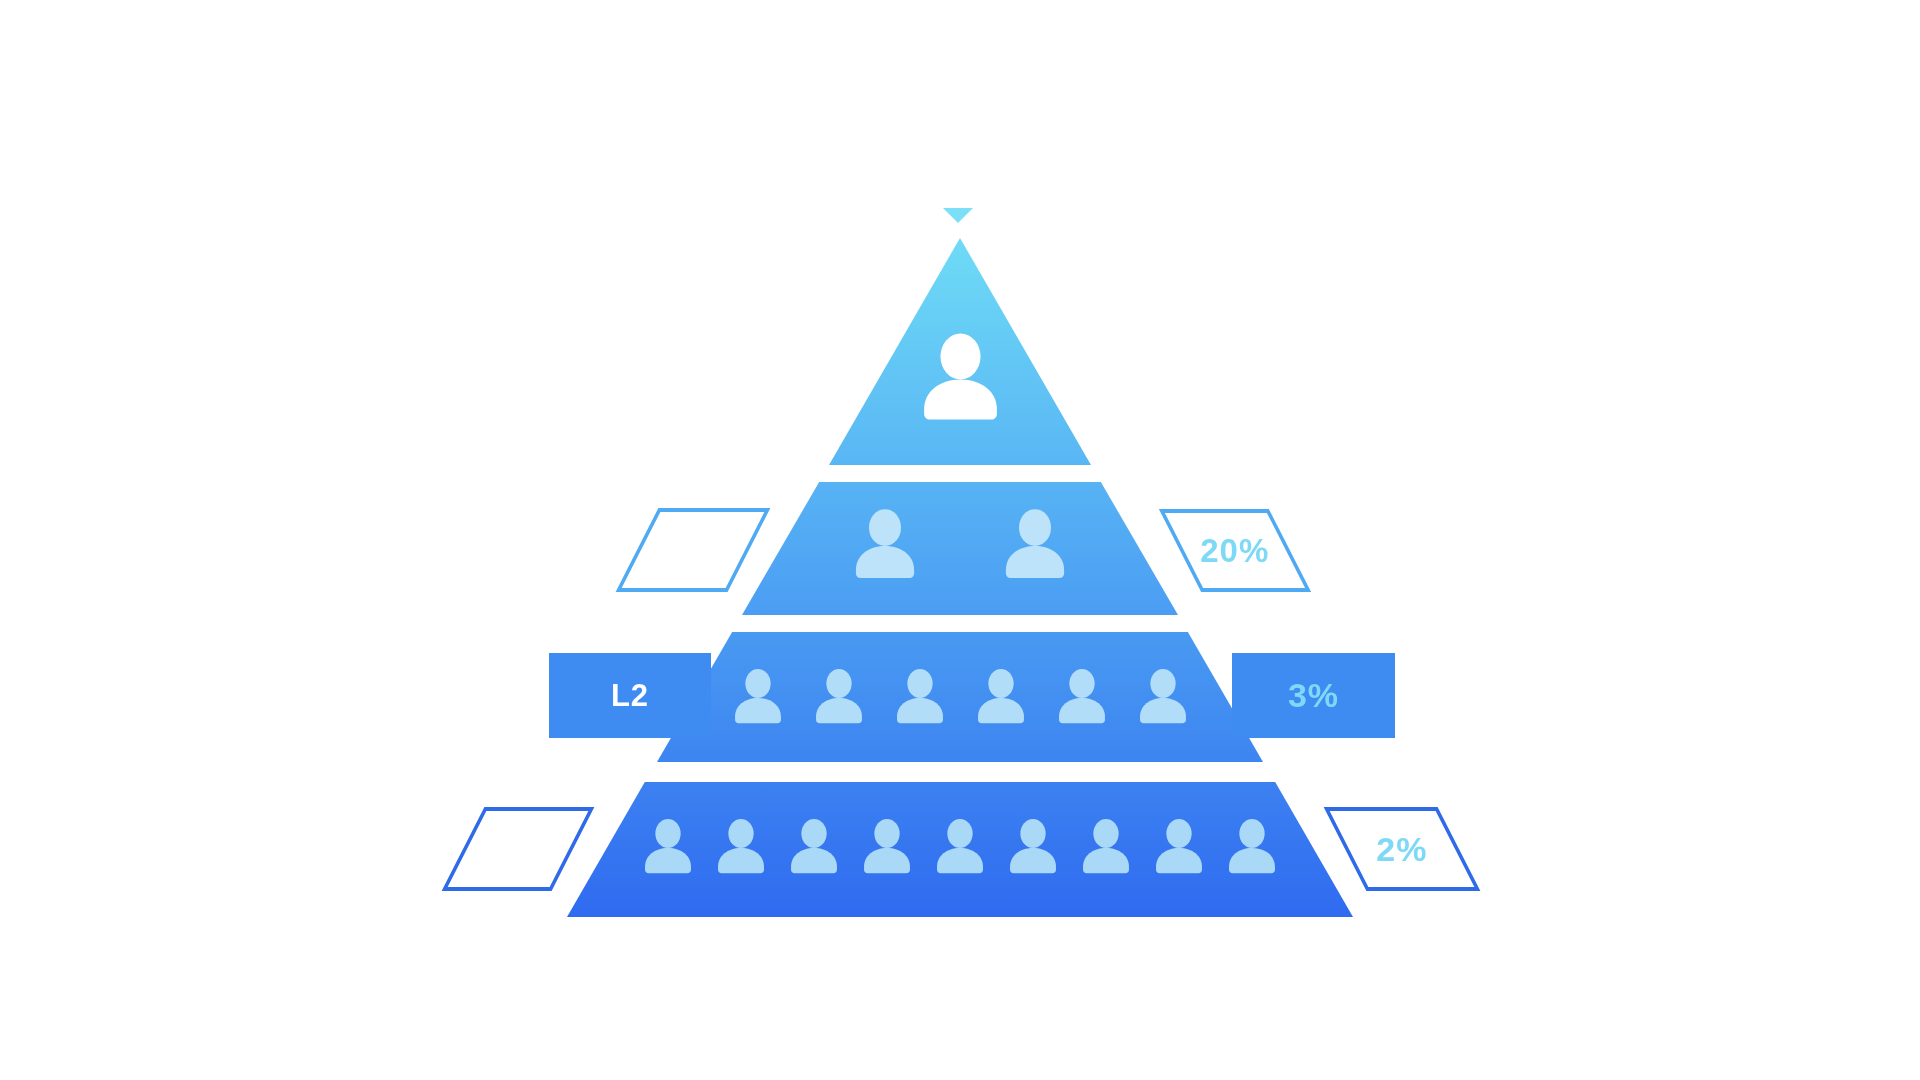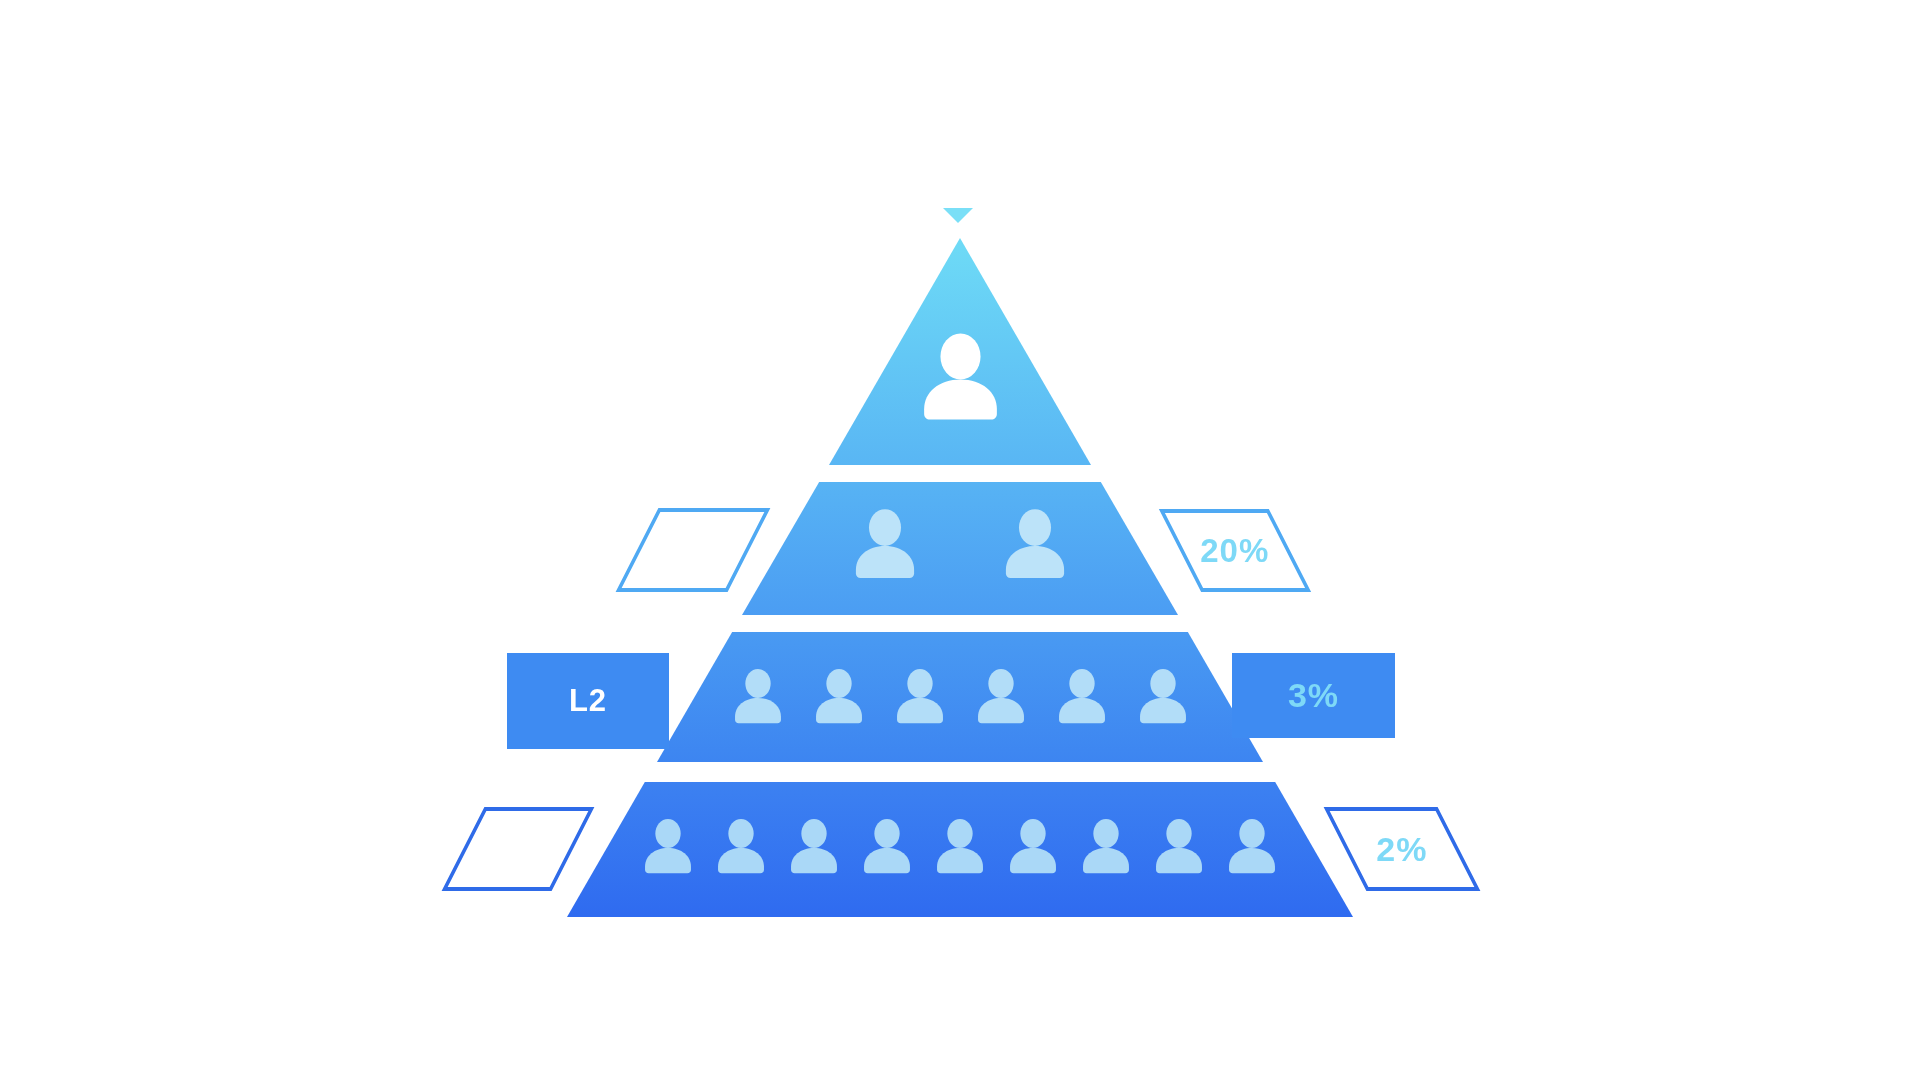--- a/index.html
+++ b/index.html
@@ -66,21 +66,21 @@
   .tag-solid{background:var(--tag-solid-bg);}
   .skew-left{transform:skewX(-27deg);}
   .skew-right{transform:skewX(27deg);}
   .skew-left .tag-text{transform:skewX(27deg);}
   .skew-right .tag-text{transform:skewX(-27deg);}
   .tag-text{display:block;}
   .text-cyan{color:var(--tag-text-cyan);}
   .text-white{color:var(--tag-text-white);}
   .tag-l2-left {left:637px;  top:508px; width:112px; height:84px;}
   .tag-l2-right{left:1180px; top:509px; width:110px; height:83px; font-size:33px;}
-  .tag-l3-left {left:507px;  top:653px; width:162px; height:96px; font-size:31px;}
+  .tag-l3-left {left:549px;  top:653px; width:162px; height:85px; font-size:31px;}
   .tag-l3-right{left:1232px; top:653px; width:163px; height:85px; font-size:34px;}
   .tag-l4-left {left:463px;  top:807px; width:110px; height:84px;}
   .tag-l4-right{left:1345px; top:807px; width:114px; height:84px; font-size:34px;}
 </style>
 </head>
 <body>
 
 <div class="stage">
 
   <div class="apex-arrow"></div>

